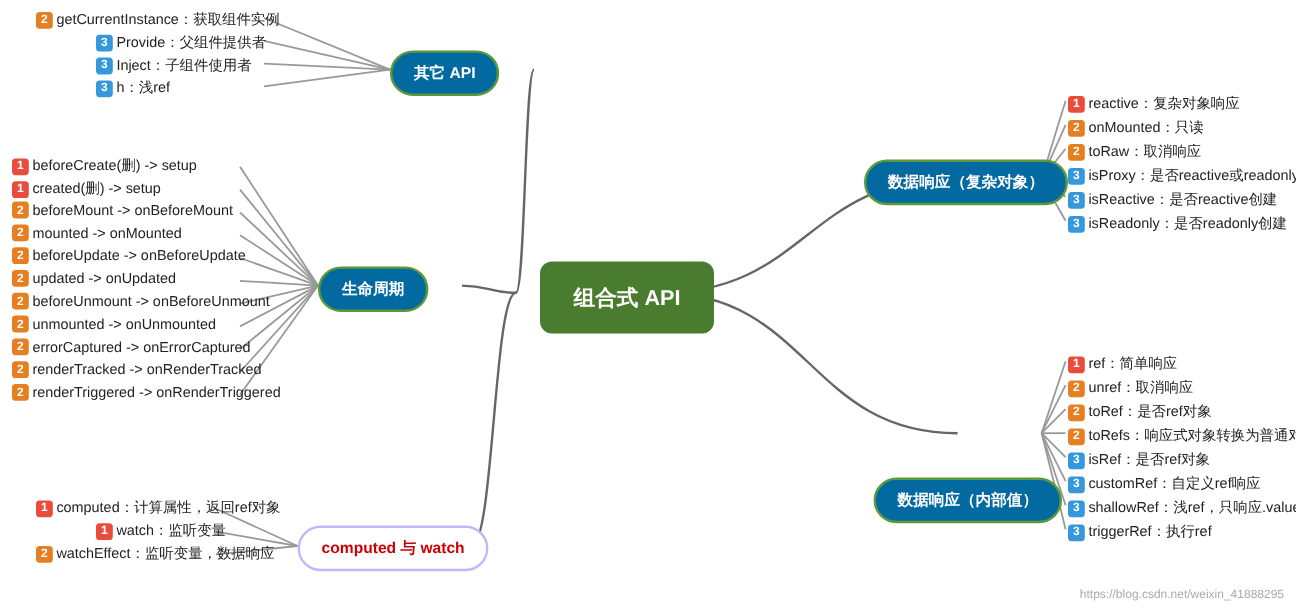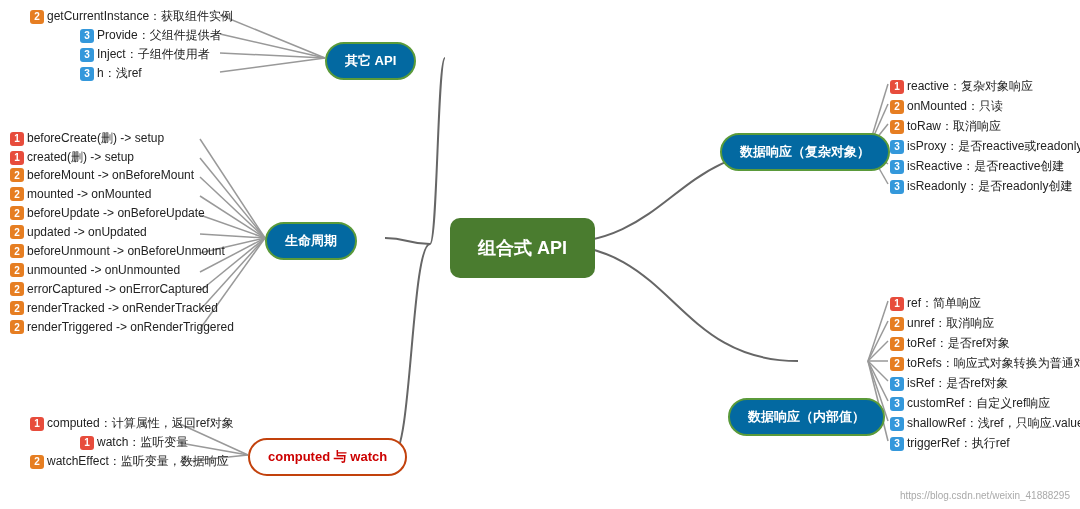--- a/index.html
+++ b/index.html
@@ -135,21 +135,21 @@
 
   <div class="node" id="g-other-api" style="left:325px; top:42px;">
     <div class="node-box group-node">其它 API</div>
   </div>
 
   <div class="node" id="g-lifecycle" style="left:265px; top:222px;">
     <div class="node-box group-node">生命周期</div>
   </div>
 
   <div class="node" id="g-computed" style="left:248px; top:438px;">
-    <div class="node-box group-node" style="color:#c00; background:#fff; border:2px solid #c2410c;">computed 与 watch</div>
+    <div class="node-box group-node" style="color:#c00; background:#fff; border:2px solid #c4b5fd;">computed 与 watch</div>
   </div>
 
   <div class="node" id="g-data-complex" style="left:720px; top:133px;">
     <div class="node-box group-node">数据响应（复杂对象）</div>
   </div>
 
   <div class="node" id="g-data-inner" style="left:728px; top:362px;margin-top:36px;">
     <div class="node-box group-node">数据响应（内部值）</div>
   </div>
 

